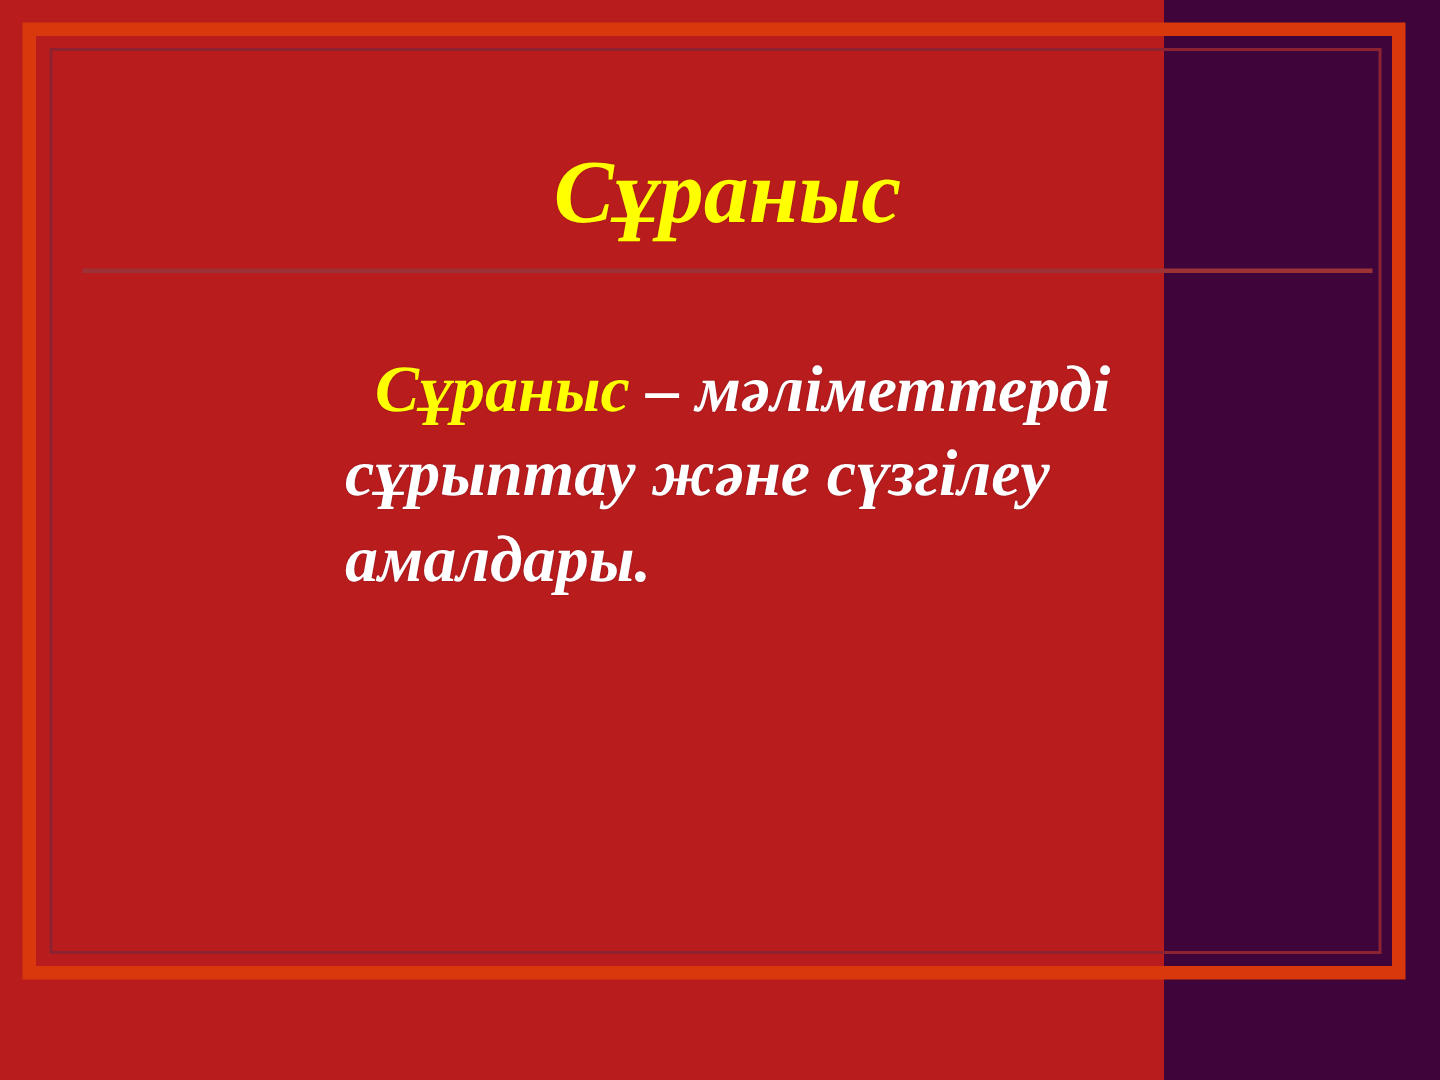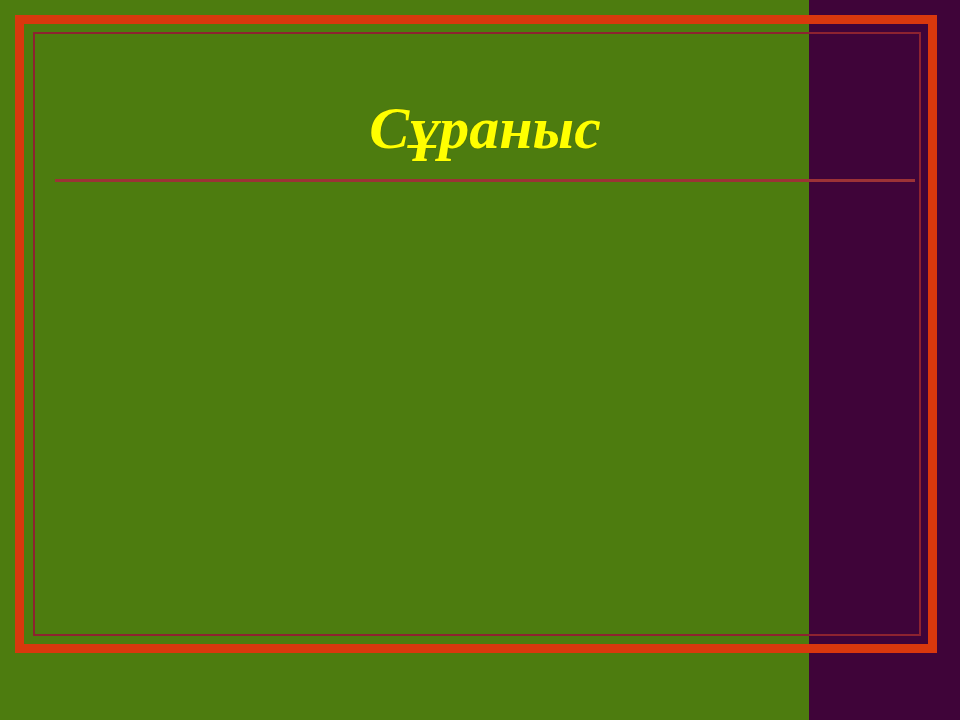--- a/index.html
+++ b/index.html
@@ -12,22 +12,21 @@
     background: #3f0439;
     font-family: "Liberation Serif", "DejaVu Serif", serif;
     overflow: hidden;
   }
 
   
   .slide {
     position: relative;
     width: 776px;
     height: 720px;
-    background: #4d7c0f;
-    padding-left: 33px;
+    background: #b91c1c;
   }
 
   
   .frame-outer {
     position: absolute;
     left: 15px;
     top: 15px;
     width: 922px;
     height: 638px;
     border: 9px solid #d9380d;
@@ -117,14 +116,17 @@
   <div class="frame-outer"></div>
   <div class="frame-gap"></div>
   <div class="frame-inner"></div>
 
   <div class="title-zone">
     <div class="slide-title">Сұраныс</div>
   </div>
 
   <div class="title-rule"></div>
 
+  <div class="body-zone">
+    <p class="body-para"><span class="accent">Сұраныс</span><span> – мәліметтерді сұрыптау және сүзгілеу амалдары.</span></p>
+  </div>
 
 </div>
 
 </body></html>

